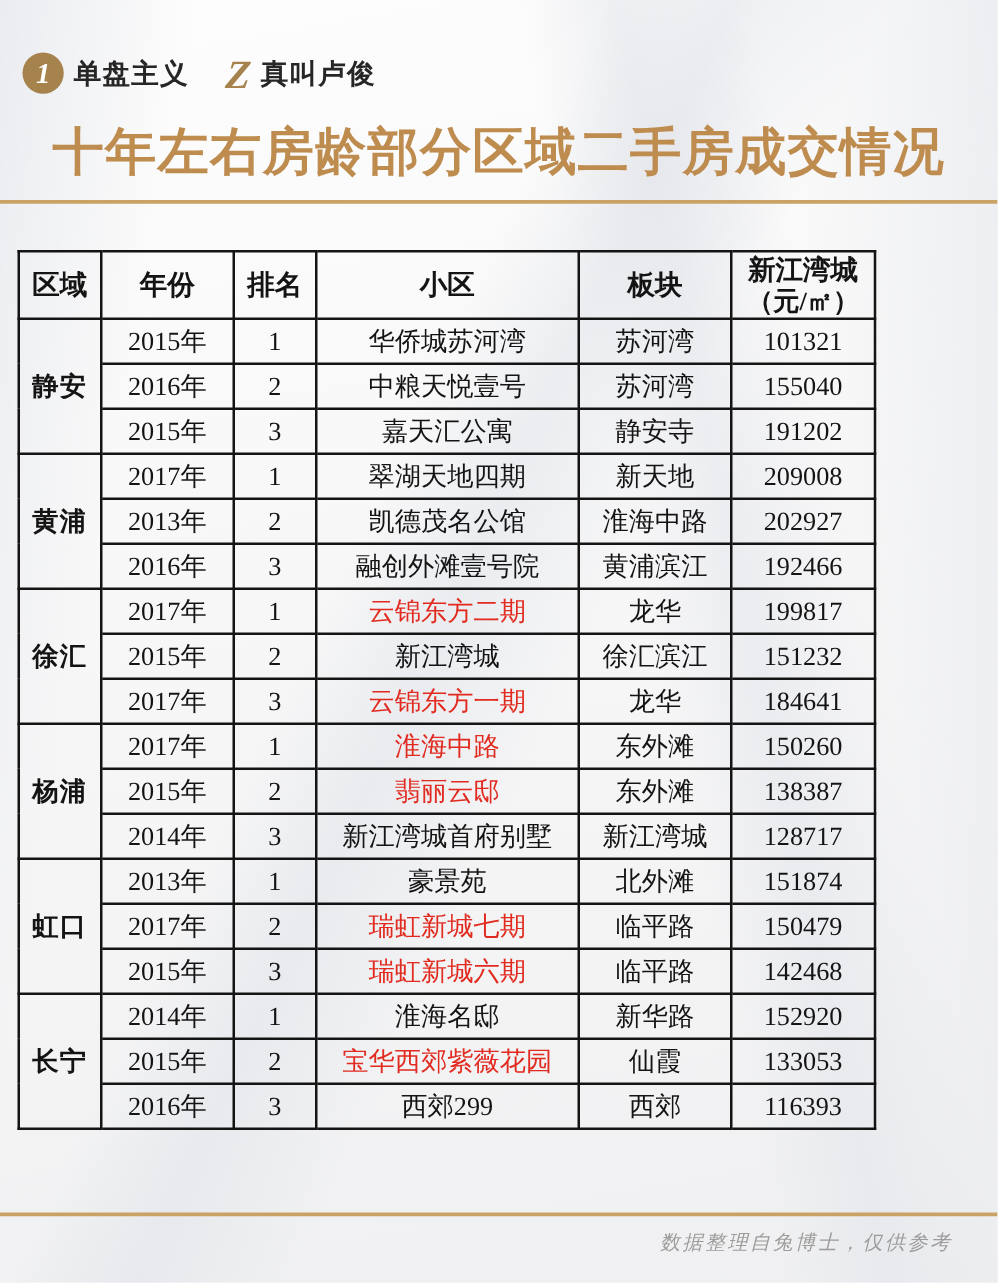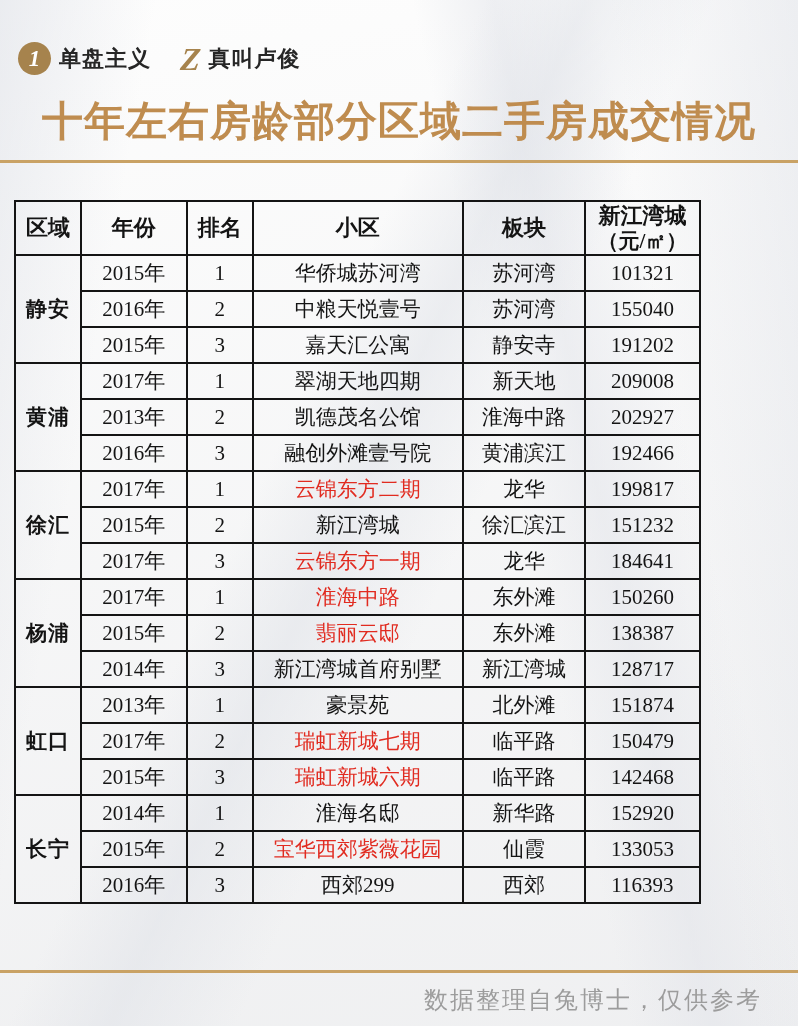--- a/index.html
+++ b/index.html
@@ -72,21 +72,21 @@
   table.data th{
     height:54px; font-weight:bold; font-size:22px; line-height:1.15;
   }
   table.data td{ height:36px; }
   td.district{ font-weight:bold; font-size:23px; letter-spacing:1px; }
   td.red{ color:#e12b20; }
   .price-sub{ font-size:21px; }
   
   .footer-note{
     position:absolute; top:984px; right:36px;
-    font-size:24px; color:#9c9c9c; letter-spacing:2px;
+    font-size:16px; color:#9c9c9c; letter-spacing:2px;font-style:italic;
   }
 </style>
 </head>
 <body>
 
 <div class="page">
 
   <div class="brand-row">
     <div class="brand">
       <span class="logo-circle">1</span>

